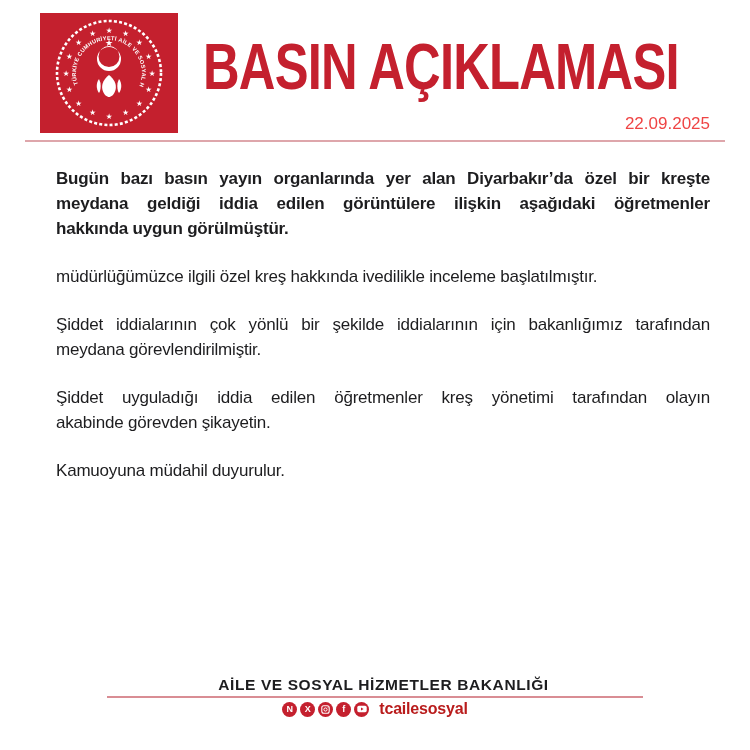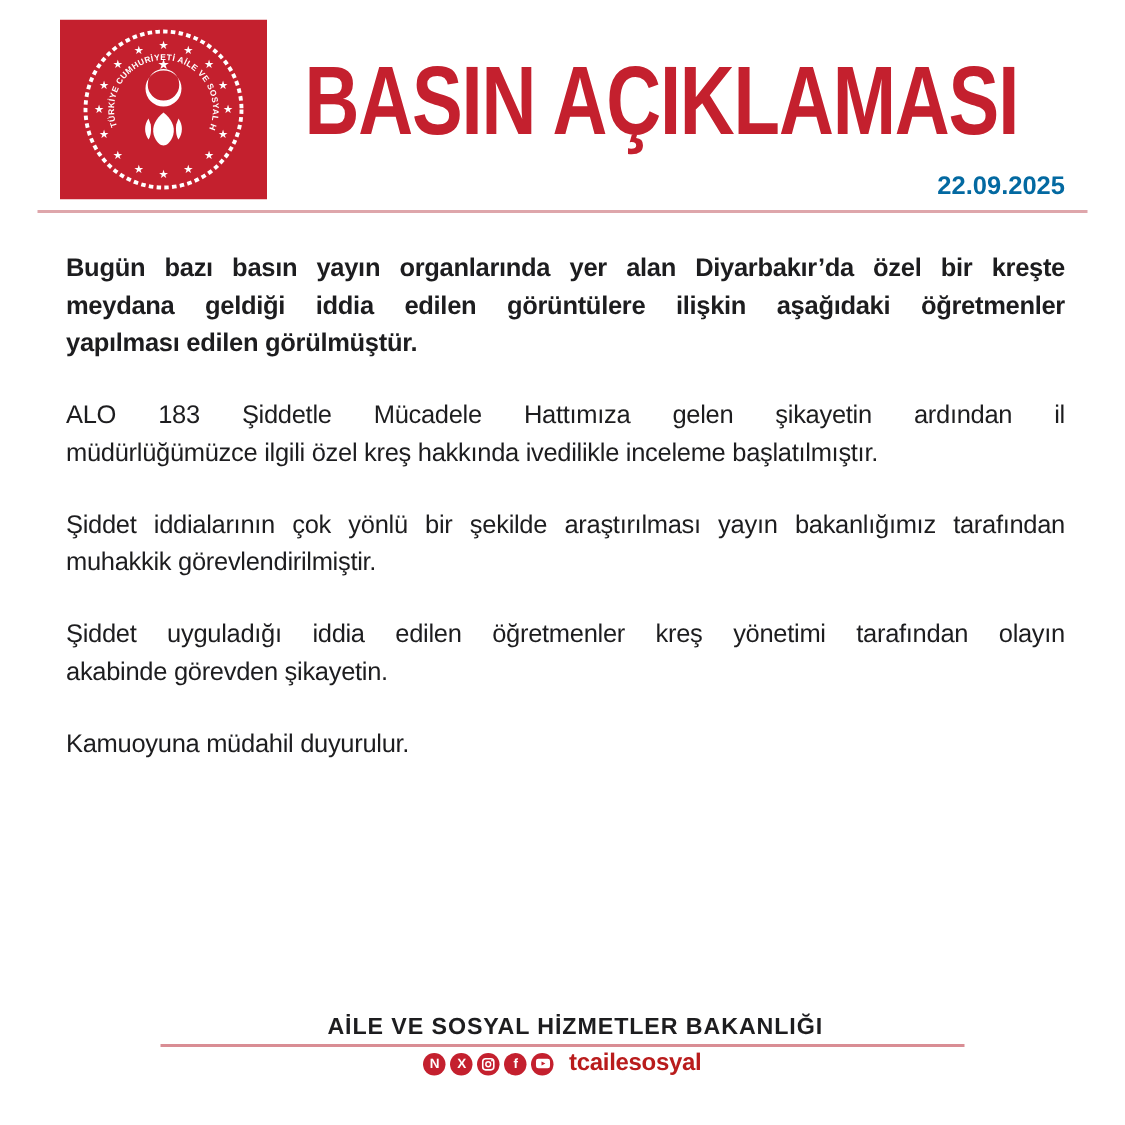--- a/index.html
+++ b/index.html
@@ -4,27 +4,27 @@
 <style>
   html,body{margin:0;padding:0;background:#ffffff;}
   #page{position:relative;width:750px;height:750px;background:#ffffff;overflow:hidden;
         font-family:"Liberation Sans",sans-serif;color:#1d1d1f;}
 
   
   .logo-square{position:absolute;left:40px;top:13px;width:138px;height:120px;}
   .page-title{position:absolute;left:203px;top:34px;font-size:65px;font-weight:bold;
               line-height:1;color:#C4202E;transform:scaleX(.78);transform-origin:0 0;
               letter-spacing:-1px;white-space:nowrap;}
-  .date{position:absolute;right:40px;top:114px;font-size:17px;font-weight:700;color:#0369a1;}
+  .date{position:absolute;right:40px;top:114px;font-size:17px;font-weight:400;color:#ef4444;}
   .hdr-divider{position:absolute;left:25px;right:25px;top:140px;height:2px;background:#dea6ab;}
 
   
   .body-text{position:absolute;left:40px;right:40px;top:166px;font-size:17px;
              letter-spacing:-0.2px;color:#1d1d1f;}
-  .para{margin:0 0 23px 4px;}
+  .para{margin:0 0 23px 16px;}
   .para.bold{font-weight:bold;}
   .line{height:25px;line-height:25px;text-align:justify;text-align-last:justify;
         white-space:nowrap;overflow:visible;}
   .line.last{text-align-last:left;white-space:normal;}
 
   
   .ministry-name{position:absolute;left:17px;right:0;top:676px;text-align:center;
                  font-size:15.5px;font-weight:bold;letter-spacing:.6px;color:#1d1d1f;}
   .ftr-divider{position:absolute;left:107px;top:696px;width:536px;height:1.5px;background:#d98d94;}
   .social-row{position:absolute;left:0;right:0;top:700px;display:flex;align-items:center;
@@ -83,29 +83,28 @@
   </div>
 
   <div class="page-title">BASIN AÇIKLAMASI</div>
   <div class="date">22.09.2025</div>
   <div class="hdr-divider"></div>
 
   <div class="body-text" id="body-text">
       <div class="para bold">
         <div class="line">Bugün bazı basın yayın organlarında yer alan Diyarbakır’da özel bir kreşte</div>
         <div class="line">meydana geldiği iddia edilen görüntülere ilişkin aşağıdaki öğretmenler</div>
-        <div class="line last">yapılması edilen görülmüştür.</div>
+        <div class="line last">hakkında uygun görülmüştür.</div>
       </div>
       <div class="para">
-        <div class="line">ALO 183 Şiddetle Mücadele Hattımıza gelen şikayetin ardından il</div>
         <div class="line last">müdürlüğümüzce ilgili özel kreş hakkında ivedilikle inceleme başlatılmıştır.</div>
       </div>
       <div class="para">
-        <div class="line">Şiddet iddialarının çok yönlü bir şekilde araştırılması yayın bakanlığımız tarafından</div>
-        <div class="line last">muhakkik görevlendirilmiştir.</div>
+        <div class="line">Şiddet iddialarının çok yönlü bir şekilde iddialarının için bakanlığımız tarafından</div>
+        <div class="line last">meydana görevlendirilmiştir.</div>
       </div>
       <div class="para">
         <div class="line">Şiddet uyguladığı iddia edilen öğretmenler kreş yönetimi tarafından olayın</div>
         <div class="line last">akabinde görevden şikayetin.</div>
       </div>
       <div class="para">
         <div class="line last">Kamuoyuna müdahil duyurulur.</div>
       </div>
     </div>
 

